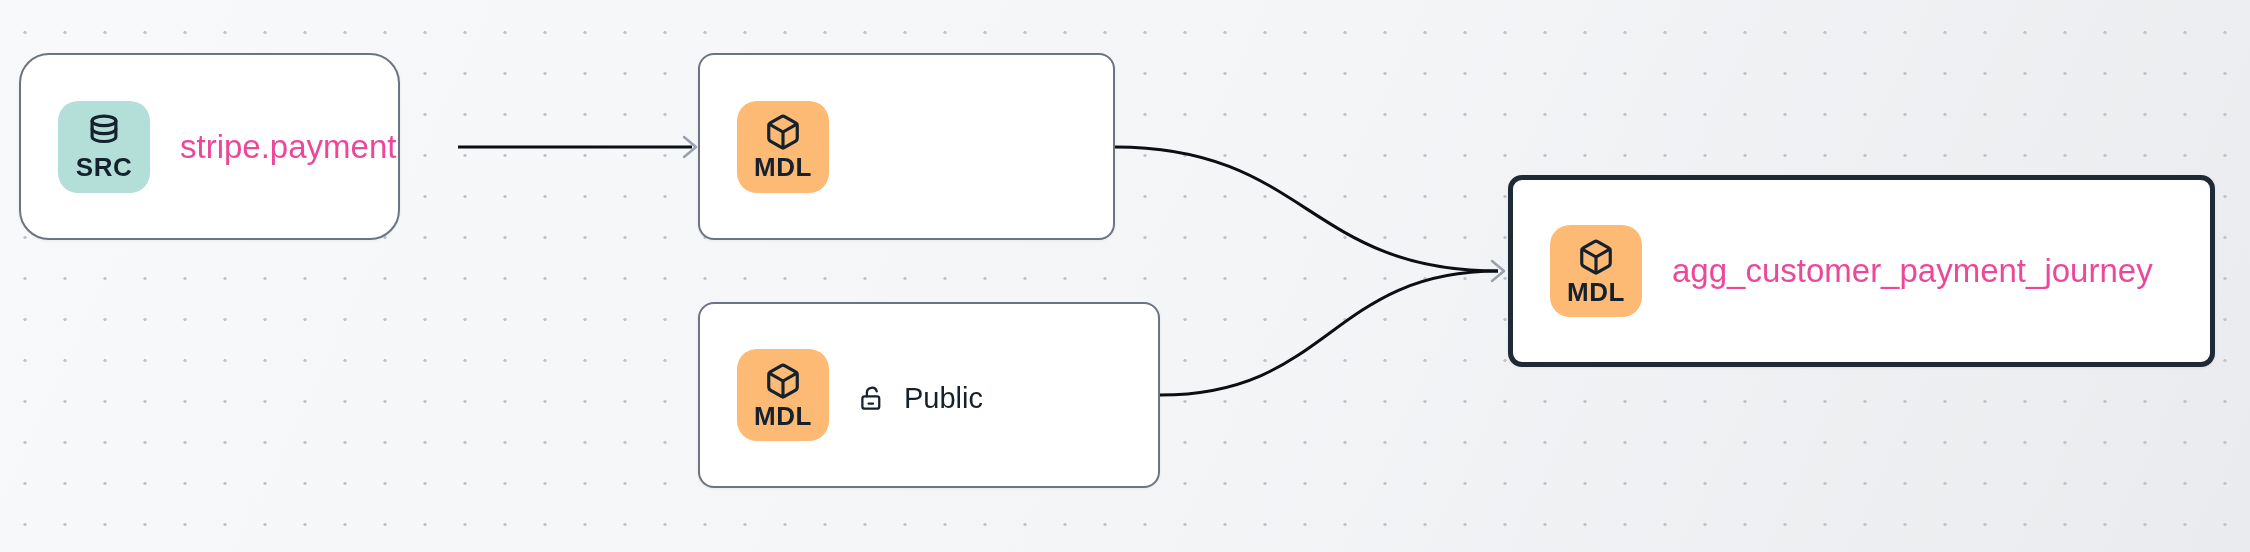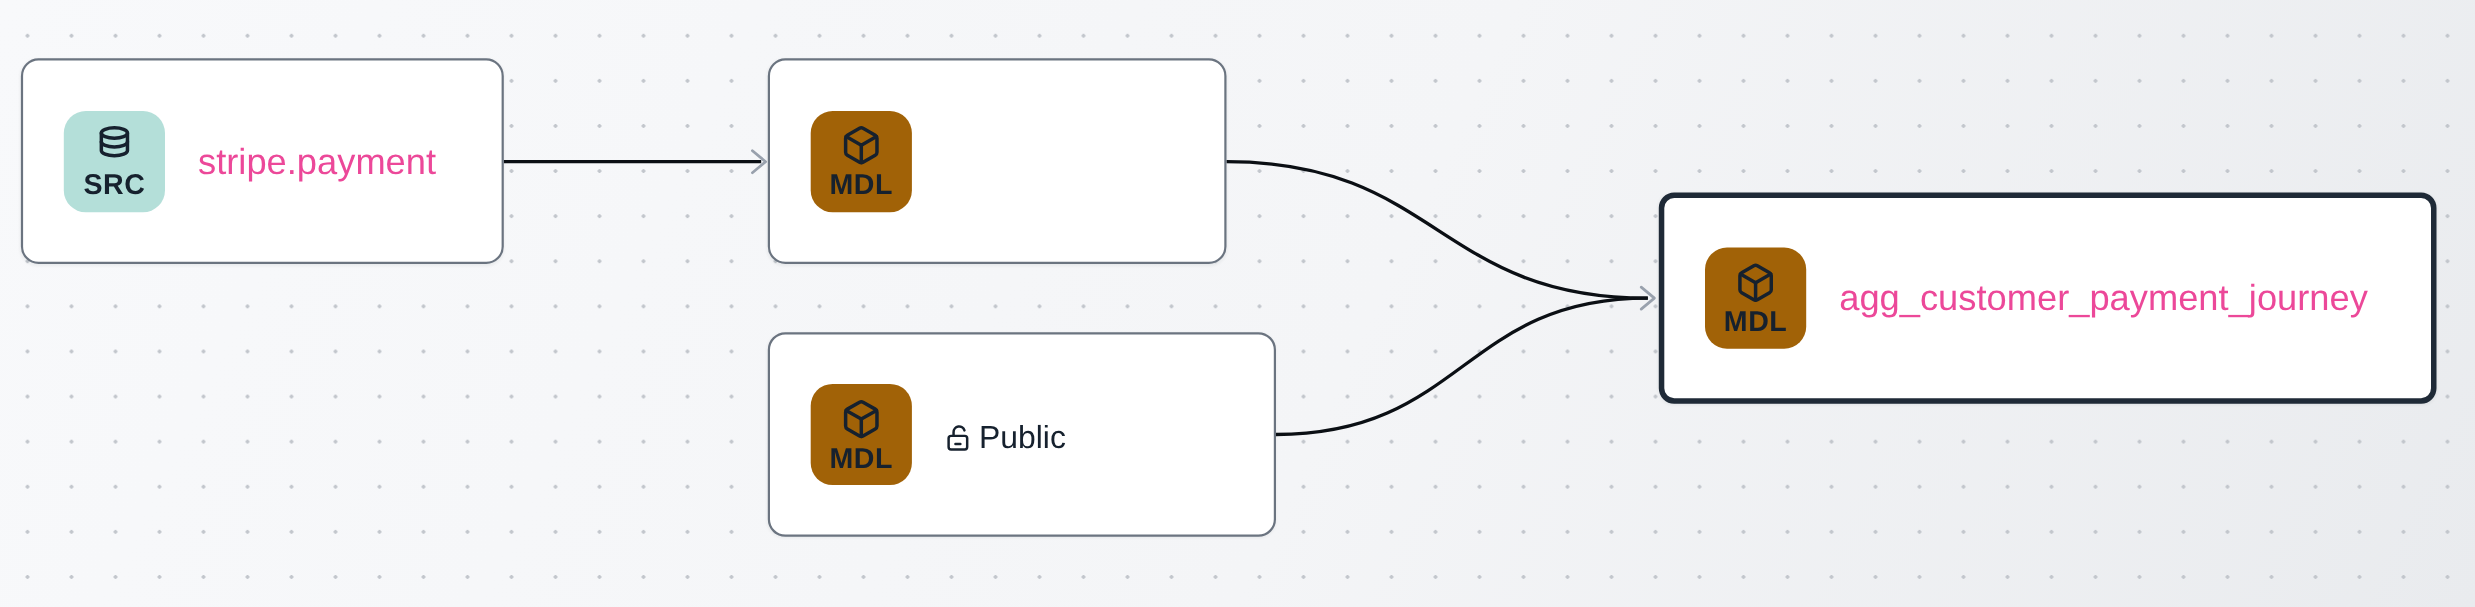--- a/index.html
+++ b/index.html
@@ -30,43 +30,43 @@
     cursor:pointer;
   }
   .node.selected{border:5px solid #1f2a37;border-radius:14px;}
   .badge{
     width:92px;height:92px;border-radius:20px;
     flex:0 0 auto;
     display:flex;flex-direction:column;align-items:center;justify-content:center;
     color:#16212e;
   }
   .badge-src{background:#b4dfd9;}
-  .badge-mdl{background:#a16207;}
+  .badge-mdl{background:#fdba74;}
   .badge svg{width:38px;height:38px;}
   .badge-label{font-size:26px;font-weight:700;letter-spacing:.5px;line-height:1;margin-top:3px;}
   .node-text{display:flex;flex-direction:column;justify-content:center;}
   .title{font-size:33px;color:#ec4899;white-space:nowrap;line-height:1.15;}
-  .meta{display:flex;align-items:center;gap:4px;font-size:29px;color:#16212e;margin-top:7px;}
+  .meta{display:flex;align-items:center;gap:18px;font-size:29px;color:#16212e;margin-top:7px;}
   .meta svg{width:27px;height:27px;flex:0 0 auto;}
   .icon{color:#16212e;display:inline-flex;}
 </style>
 </head>
 <body>
 
 <div class="canvas">
 
   <svg class="edge-layer" viewBox="0 0 2250 552" xmlns="http://www.w3.org/2000/svg">
     <path class="edge" d="M458,147 L692,147"></path>
     <path class="edge" d="M1115,147 C1307,147 1307,271 1498,271"></path>
     <path class="edge" d="M1160,395 C1330,395 1330,271 1498,271"></path>
     <polyline class="arrowhead" points="684,137 696,147 684,157"></polyline>
     <polyline class="arrowhead" points="1492,261 1504,271 1492,281"></polyline>
   </svg>
 
-  <div class="node" style="left:19px;top:53px;width:439px;height:187px;">
+  <div class="node" style="left:19px;top:53px;width:381px;height:187px;border-radius:30px;">
     <div class="badge badge-src">
       <span class="icon">
         <svg viewBox="0 0 24 24" fill="none" stroke="currentColor" stroke-width="2" stroke-linecap="round" stroke-linejoin="round">
           <ellipse cx="12" cy="5" rx="7.5" ry="3"></ellipse>
           <path d="M4.5 5v5c0 1.66 3.36 3 7.5 3s7.5-1.34 7.5-3V5"></path>
           <path d="M4.5 10v5c0 1.66 3.36 3 7.5 3s7.5-1.34 7.5-3v-5"></path>
         </svg>
       </span>
       <span class="badge-label">SRC</span>
     </div>

